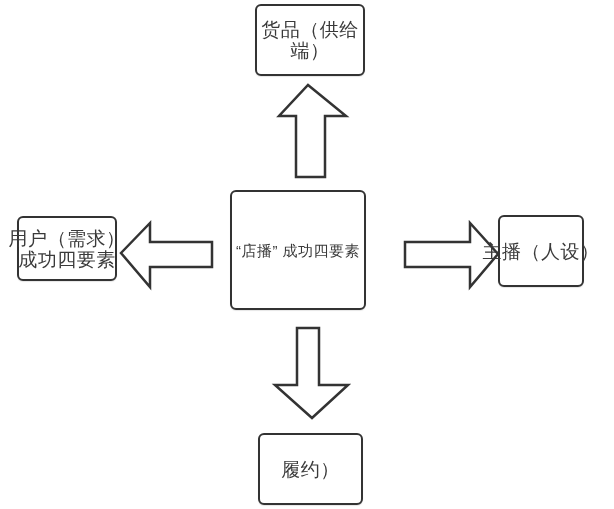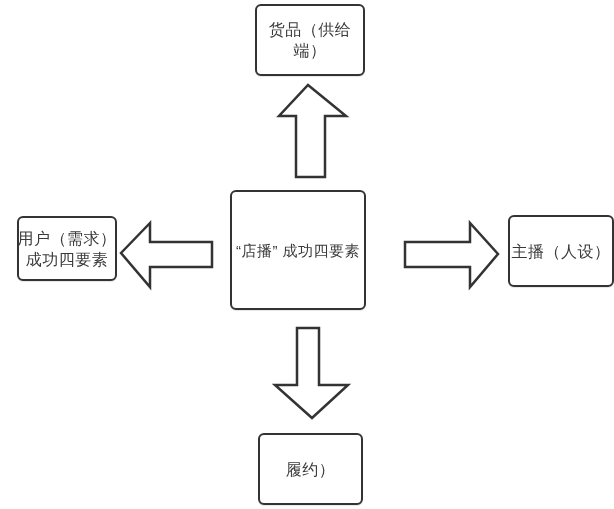--- a/index.html
+++ b/index.html
@@ -21,30 +21,30 @@
     position:absolute;
     box-sizing:border-box;
     border:2.5px solid var(--stroke);
     border-radius:6px;
     background:var(--fill);
     display:flex;
     flex-direction:column;
     align-items:center;
     justify-content:center;
     text-align:center;
-    font-size:16px;
+    font-size:19px;
     line-height:21px;
     letter-spacing:0.5px;
     box-shadow:0 1px 1px rgba(0,0,0,0.10);
   }
   .node span{display:block;white-space:nowrap;}
   .node-top{left:255px;top:4px;width:110px;height:72px;}
   .node-left{left:17px;top:216px;width:100px;height:65px;}
   .node-center{left:230px;top:190px;width:136px;height:120px;font-size:15px;}
-  .node-right{left:498px;top:215px;width:106px;height:72px;margin-left:10px;}
+  .node-right{left:498px;top:215px;width:86px;height:72px;}
   .node-bottom{left:258px;top:433px;width:105px;height:72px;}
   svg.arrows{
     position:absolute;left:0;top:0;width:614px;height:509px;
     pointer-events:none;
   }
   svg.arrows polygon{
     fill:var(--fill);
     stroke:var(--stroke);
     stroke-width:2.5;
     stroke-linejoin:miter;

